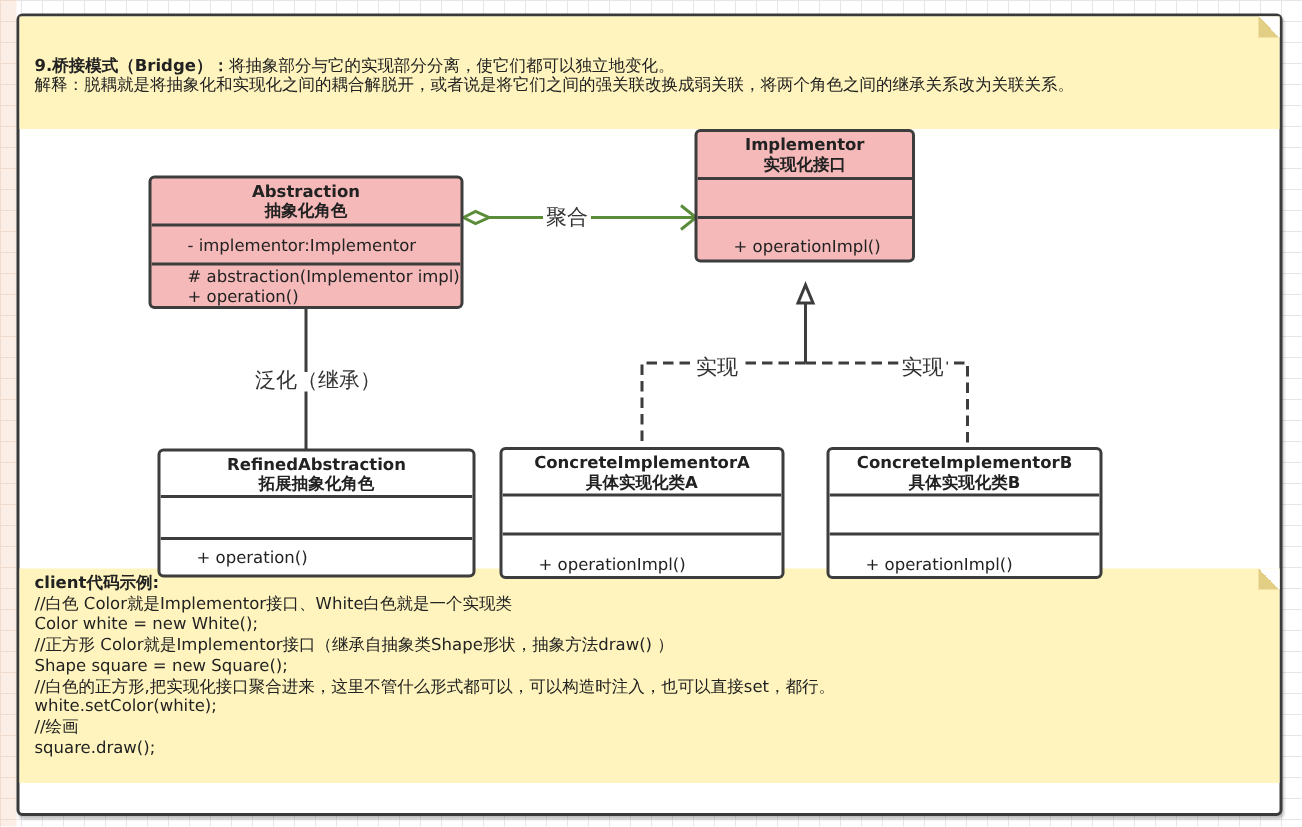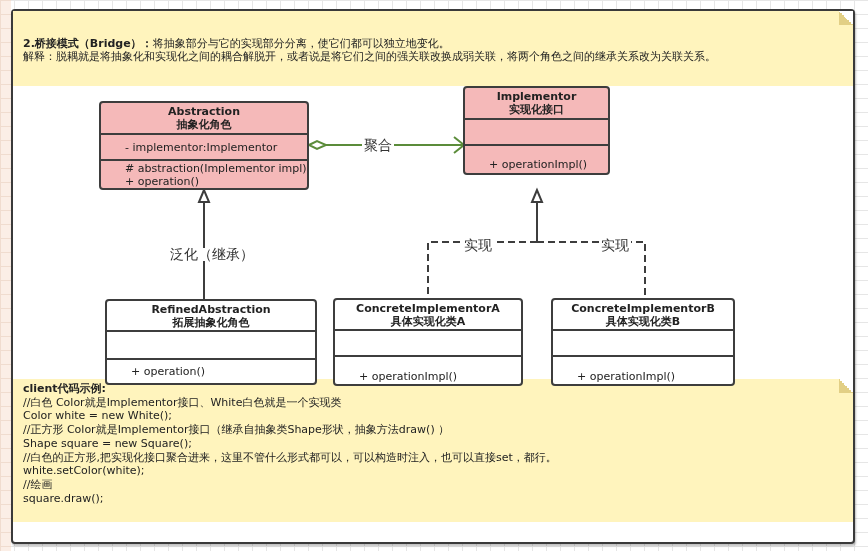--- a/index.html
+++ b/index.html
@@ -67,21 +67,21 @@
 </head>
 <body>
 
 <div class="left-strip"></div>
 
 <div class="frame">
 
   <div class="note note-top">
     <div class="fold"></div>
     <div class="note-text">
-      <span class="line"><b>2.桥接模式（Bridge）：</b><span>将抽象部分与它的实现部分分离，使它们都可以独立地变化。</span></span>
+      <span class="line"><b>9.桥接模式（Bridge）：</b><span>将抽象部分与它的实现部分分离，使它们都可以独立地变化。</span></span>
       <span class="line"><span>解释：</span><span>脱耦就是将抽象化和实现化之间的耦合解脱开，或者说是将它们之间的强关联改换成弱关联，将两个角色之间的继承关系改为关联关系。</span></span>
     </div>
   </div>
 
   <div class="note note-bottom">
     <div class="fold"></div>
     <div class="note-text">
       <b class="line">client代码示例:</b>
       <span class="line">//白色  Color就是Implementor接口、White白色就是一个实现类</span>
       <span class="line">Color white = new White();</span>
@@ -114,21 +114,21 @@
     <polyline points="537,242 428,242 428,298" fill="none" stroke="#3d3d3d" stroke-width="2" stroke-dasharray="7,4"></polyline>
     <polyline points="537,242 645,242 645,298" fill="none" stroke="#3d3d3d" stroke-width="2" stroke-dasharray="7,4"></polyline>
   </g>
 </svg>
 
 <div class="edge-label" style="left:362px; top:139px;">聚合</div>
 <div class="edge-label" style="left:168px; top:248px;">泛化（继承）</div>
 <div class="edge-label" style="left:462px; top:239px;">实现</div>
 <div class="edge-label" style="left:599px; top:239px;">实现</div>
 
-<div class="cls pink" style="left:99px; top:101px; width:210px; height:89px;">
+<div class="cls pink" style="left:99px; top:117px; width:210px; height:89px;">
   <div class="hdr" style="height:32px;">
     <div>Abstraction</div>
     <div>抽象化角色</div>
   </div>
   <div class="sec" style="height:26px; padding-top:6px;">
     <span class="member">- implementor:Implementor</span>
   </div>
   <div class="sec" style="padding-top:1px;">
     <span class="member"># abstraction(Implementor impl)</span>
     <span class="member">+ operation()</span>

